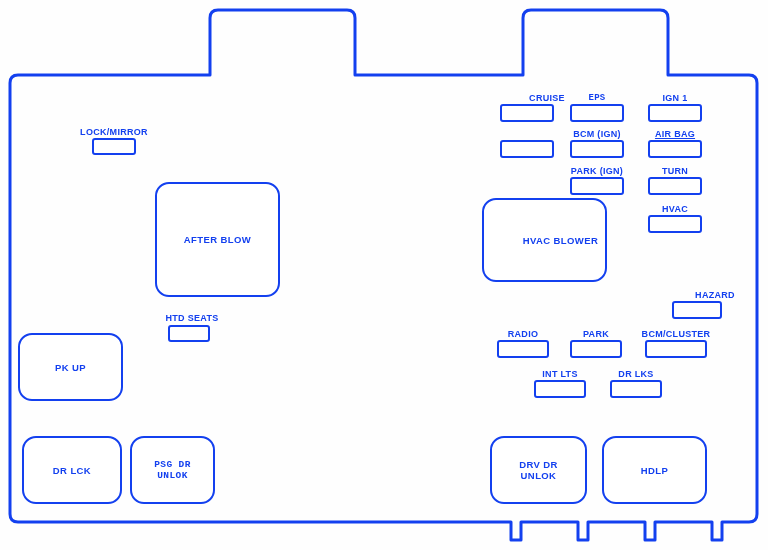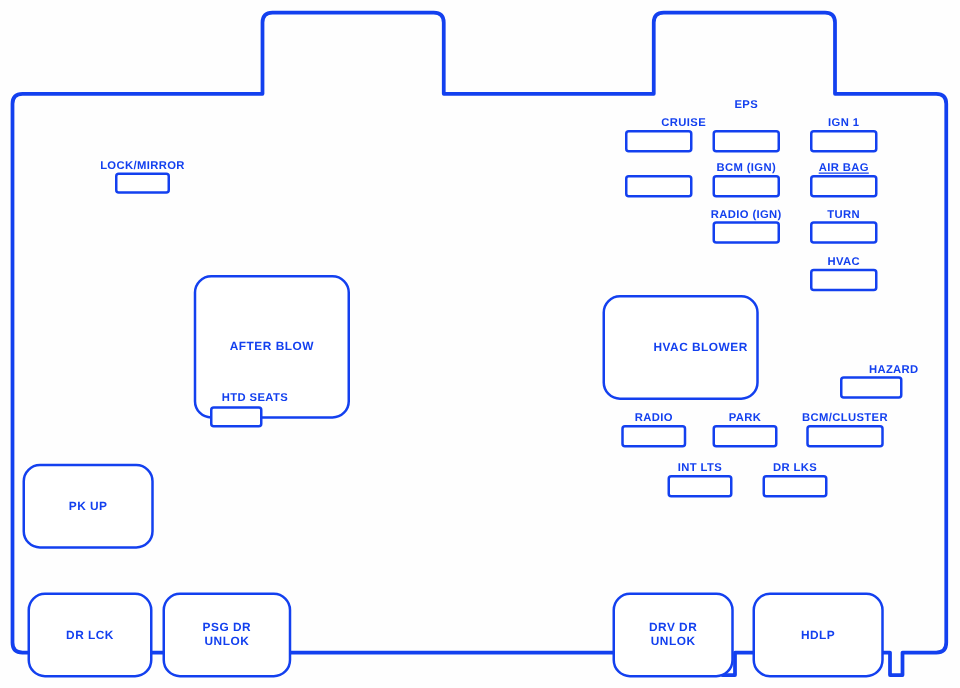--- a/index.html
+++ b/index.html
@@ -37,21 +37,20 @@
   .relay {
     position: absolute;
     box-sizing: border-box;
     border: 2.5px solid #1340ef;
     border-radius: 14px;
     background: #ffffff;
     display: flex;
     align-items: center;
     justify-content: center;
     text-align: center;
-    margin-top: 38px;
   }
   .relay-label {
     color: #1340ef;
     font-size: 9.5px;
     font-weight: bold;
     letter-spacing: 0.4px;
     line-height: 11px;
     white-space: pre-line;
   }
   .cap {
@@ -80,50 +79,50 @@
       </div>
       <div class="relay" style="left: 482px; top: 198px; width: 125px; height: 84px; padding-left: 32px;">
         <span class="relay-label">HVAC BLOWER</span>
       </div>
       <div class="relay" style="left: 18px; top: 333px; width: 105px; height: 68px;">
         <span class="relay-label">PK UP</span>
       </div>
       <div class="relay" style="left: 22px; top: 436px; width: 100px; height: 68px;">
         <span class="relay-label">DR LCK</span>
       </div>
-      <div class="relay" style="left: 130px; top: 436px; width: 103px; height: 68px;">
+      <div class="relay" style="left: 130px; top: 436px; width: 85px; height: 68px; font-family: Liberation Mono, monospace;">
         <span class="relay-label">PSG DR
 UNLOK</span>
       </div>
       <div class="relay" style="left: 490px; top: 436px; width: 97px; height: 68px;">
         <span class="relay-label">DRV DR
 UNLOK</span>
       </div>
       <div class="relay" style="left: 602px; top: 436px; width: 105px; height: 68px;">
         <span class="relay-label">HDLP</span>
       </div>
     </div>
   <div id="fuse-container">
       <div class="cap" style="left: 114px; top: 127px; transform: translateX(-50%);">LOCK/MIRROR</div>
       <div class="fuse" style="left: 92px; top: 138px; width: 44px; height: 17px;"></div>
-      <div class="cap" style="left: 192px; top: 313px; transform: translateX(-50%); margin-left: 12px;">HTD SEATS</div>
+      <div class="cap" style="left: 192px; top: 313px; transform: translateX(-50%);">HTD SEATS</div>
       <div class="fuse" style="left: 168px; top: 325px; width: 42px; height: 17px;"></div>
       <div class="cap" style="left: 527px; top: 93px; transform: translateX(-50%); margin-left: 20px;">CRUISE</div>
       <div class="fuse" style="left: 500px; top: 104px; width: 54px; height: 18px;"></div>
-      <div class="cap" style="left: 597px; top: 78px; transform: translateX(-50%);">EPS</div>
+      <div class="cap" style="left: 597px; top: 93px; transform: translateX(-50%); font-family: Liberation Mono, monospace;">EPS</div>
       <div class="fuse" style="left: 570px; top: 104px; width: 54px; height: 18px;"></div>
       <div class="cap" style="left: 675px; top: 93px; transform: translateX(-50%);">IGN 1</div>
       <div class="fuse" style="left: 648px; top: 104px; width: 54px; height: 18px;"></div>
       <div class="cap" style="left: 527px; top: 129px; transform: translateX(-50%); margin-top: 16px;">BCM</div>
       <div class="fuse" style="left: 500px; top: 140px; width: 54px; height: 18px;"></div>
       <div class="cap" style="left: 597px; top: 129px; transform: translateX(-50%);">BCM (IGN)</div>
       <div class="fuse" style="left: 570px; top: 140px; width: 54px; height: 18px;"></div>
       <div class="cap" style="left: 675px; top: 129px; transform: translateX(-50%); text-decoration: underline;">AIR BAG</div>
       <div class="fuse" style="left: 648px; top: 140px; width: 54px; height: 18px;"></div>
-      <div class="cap" style="left: 597px; top: 166px; transform: translateX(-50%);">RADIO (IGN)</div>
+      <div class="cap" style="left: 597px; top: 166px; transform: translateX(-50%);">PARK (IGN)</div>
       <div class="fuse" style="left: 570px; top: 177px; width: 54px; height: 18px;"></div>
       <div class="cap" style="left: 675px; top: 166px; transform: translateX(-50%);">TURN</div>
       <div class="fuse" style="left: 648px; top: 177px; width: 54px; height: 18px;"></div>
       <div class="cap" style="left: 675px; top: 204px; transform: translateX(-50%);">HVAC</div>
       <div class="fuse" style="left: 648px; top: 215px; width: 54px; height: 18px;"></div>
       <div class="cap" style="left: 697px; top: 290px; transform: translateX(-50%); padding-left: 36px;">HAZARD</div>
       <div class="fuse" style="left: 672px; top: 301px; width: 50px; height: 18px;"></div>
       <div class="cap" style="left: 523px; top: 329px; transform: translateX(-50%);">RADIO</div>
       <div class="fuse" style="left: 497px; top: 340px; width: 52px; height: 18px;"></div>
       <div class="cap" style="left: 596px; top: 329px; transform: translateX(-50%);">PARK</div>

